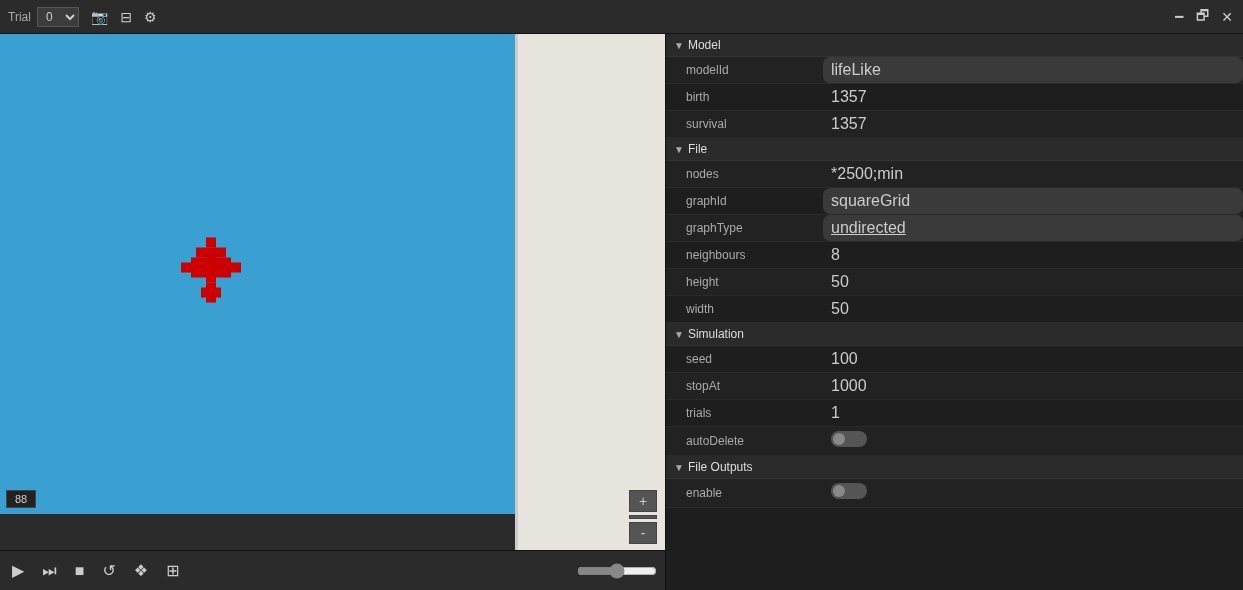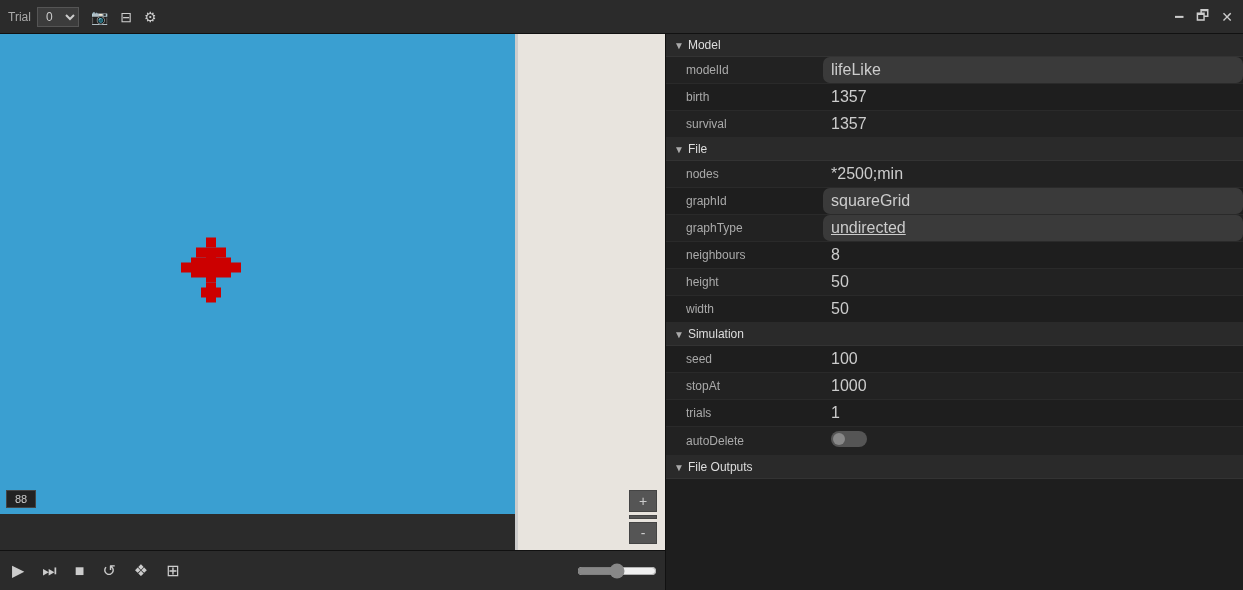--- a/index.html
+++ b/index.html
@@ -401,15 +401,21 @@
       <span class="prop-label">autoDelete</span>
       <span class="prop-value">
         <span class="toggle-switch"></span>
       </span>
     </div>
 
     <div class="section-header">
       <span class="arrow">▼</span>
       <span>File Outputs</span>
     </div>
+    <div class="prop-row">
+      <span class="prop-label">enable</span>
+      <span class="prop-value">
+        <span class="toggle-switch"></span>
+      </span>
+    </div>
 
   </div>
 </div>
 
 </body></html>

